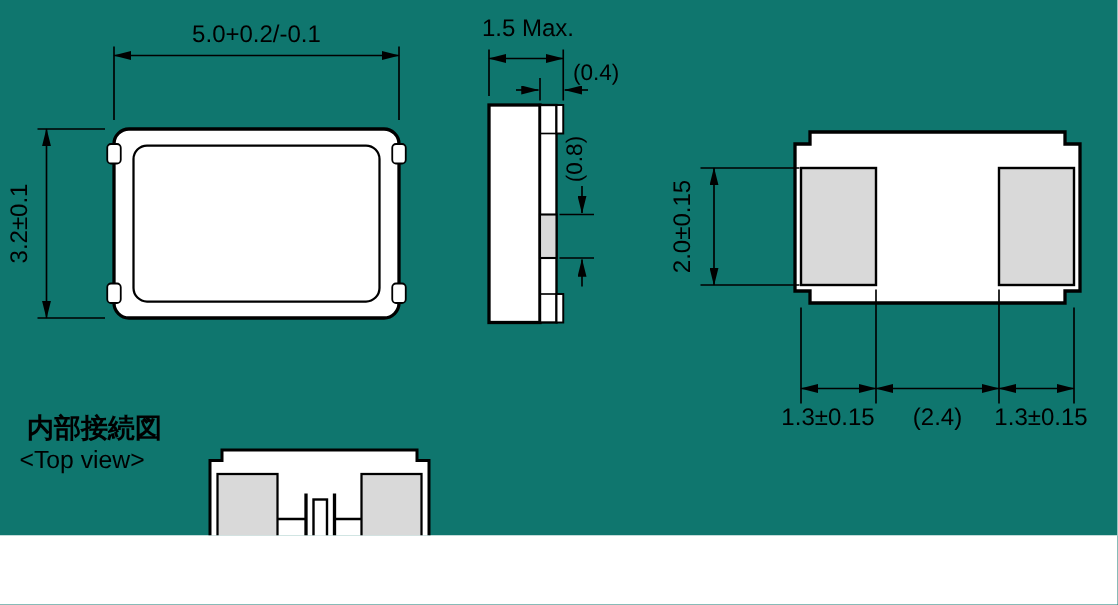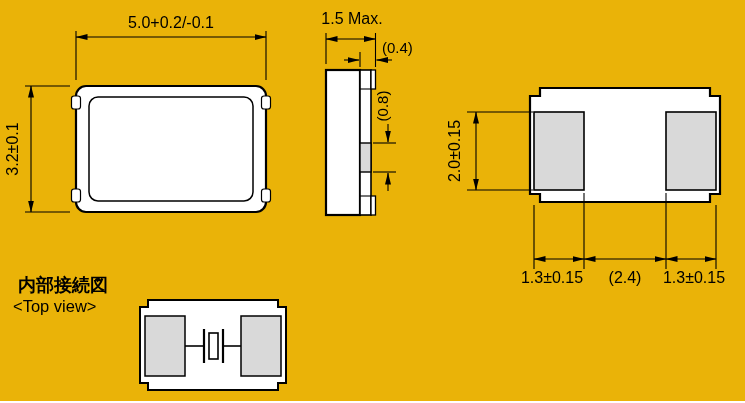--- a/index.html
+++ b/index.html
@@ -3,22 +3,22 @@
 <meta charset="utf-8">
 <style>
   html, body {
     margin: 0;
     padding: 0;
     background: #ffffff;
   }
   .canvas {
     position: relative;
     width: 745px;
-    height: 401px;
-    background: #eab308;
+    height: 357px;
+    background: #0f766e;
     overflow: hidden;
   }
   svg { display: block; }
   text {
     font-family: "Liberation Sans", "DejaVu Sans", sans-serif;
     fill: #000000;
   }
   .dim { font-size: 16px; }
   .dim-small { font-size: 15px; }
   .heading { font-size: 18px; font-weight: bold; }

